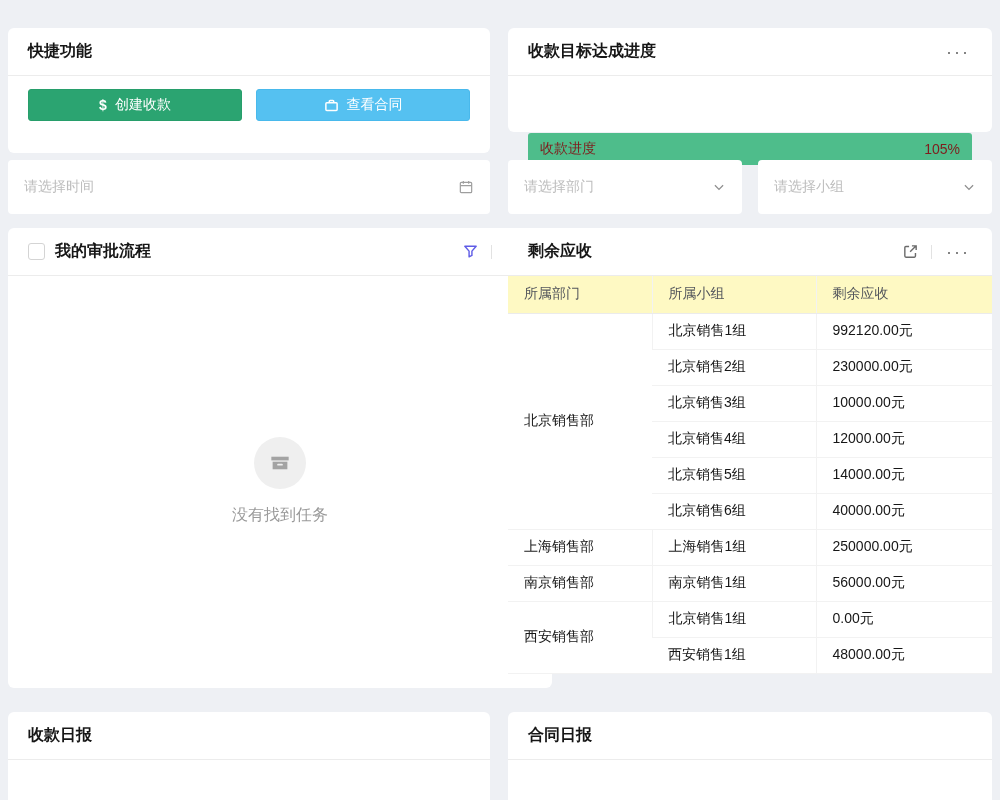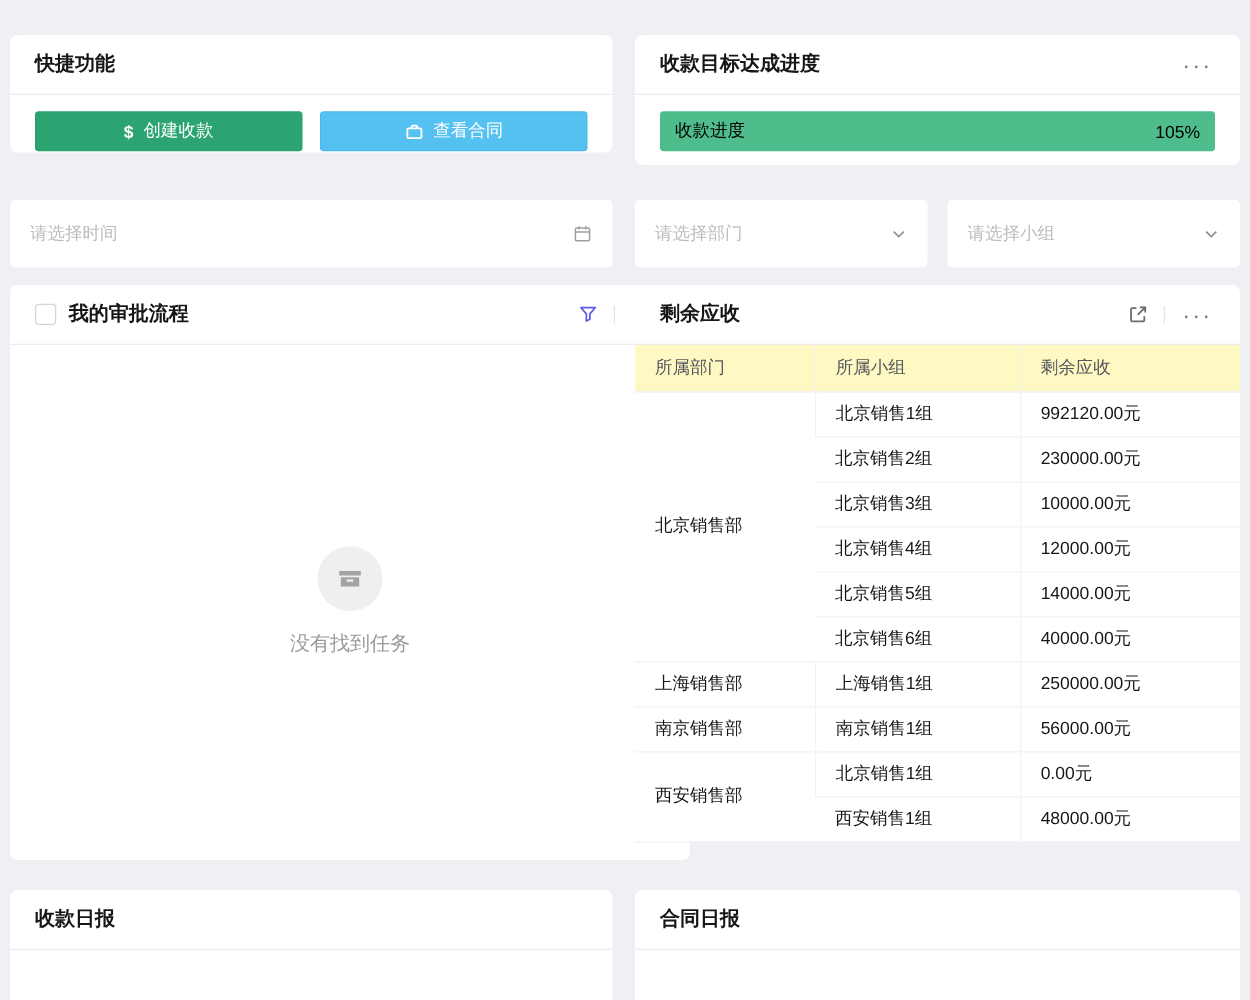--- a/index.html
+++ b/index.html
@@ -39,21 +39,21 @@
   .btn-green { background: #2ba471; border: 1px solid #279e6b; }
   .btn-blue  { background: #55c1f1; border: 1px solid #49b9ec; }
   .btn .icn { display: flex; align-items: center; }
   .dollar-glyph { font-size: 14px; font-weight: 700; }
 
   
   .progress-body { padding: 13px 20px; }
   .progress-bar {
     height: 32px; border-radius: 3px; background: #4ebd8b;
     display: flex; align-items: center; justify-content: space-between;
-    padding: 0 12px; color: #000000; font-size: 14px;
+    padding: 0 12px; color: #7f1d1d; font-size: 14px; margin-top: 44px;
   }
 
   
   .input {
     position: absolute; background: #fff; border-radius: 4px;
     height: 54px; display: flex; align-items: center;
     padding: 0 16px; font-size: 14px; color: #bdbdbd; cursor: pointer;
   }
   .input .right-icn { margin-left: auto; display: flex; align-items: center; color: #9e9e9e; }
 
@@ -87,21 +87,21 @@
   }
   .rtable th + th, .rtable td + td { border-left: 1px solid #f2f2f2; }
   .rtable td[rowspan] { border-left: none; }
 
   
   .icon-svg { display: block; }
 </style>
 </head>
 <body>
 
-<div class="card" style="left:8px; top:28px; width:482px; height:94px;">
+<div class="card" style="left:8px; top:28px; width:482px; height:125px;">
   <div class="card-header">
     <span class="card-title">快捷功能</span>
   </div>
   <div class="quick-body">
     <button class="btn btn-green">
       <span class="icn dollar-glyph">$</span>
       <span>创建收款</span>
     </button>
     <button class="btn btn-blue">
       <span class="icn">

